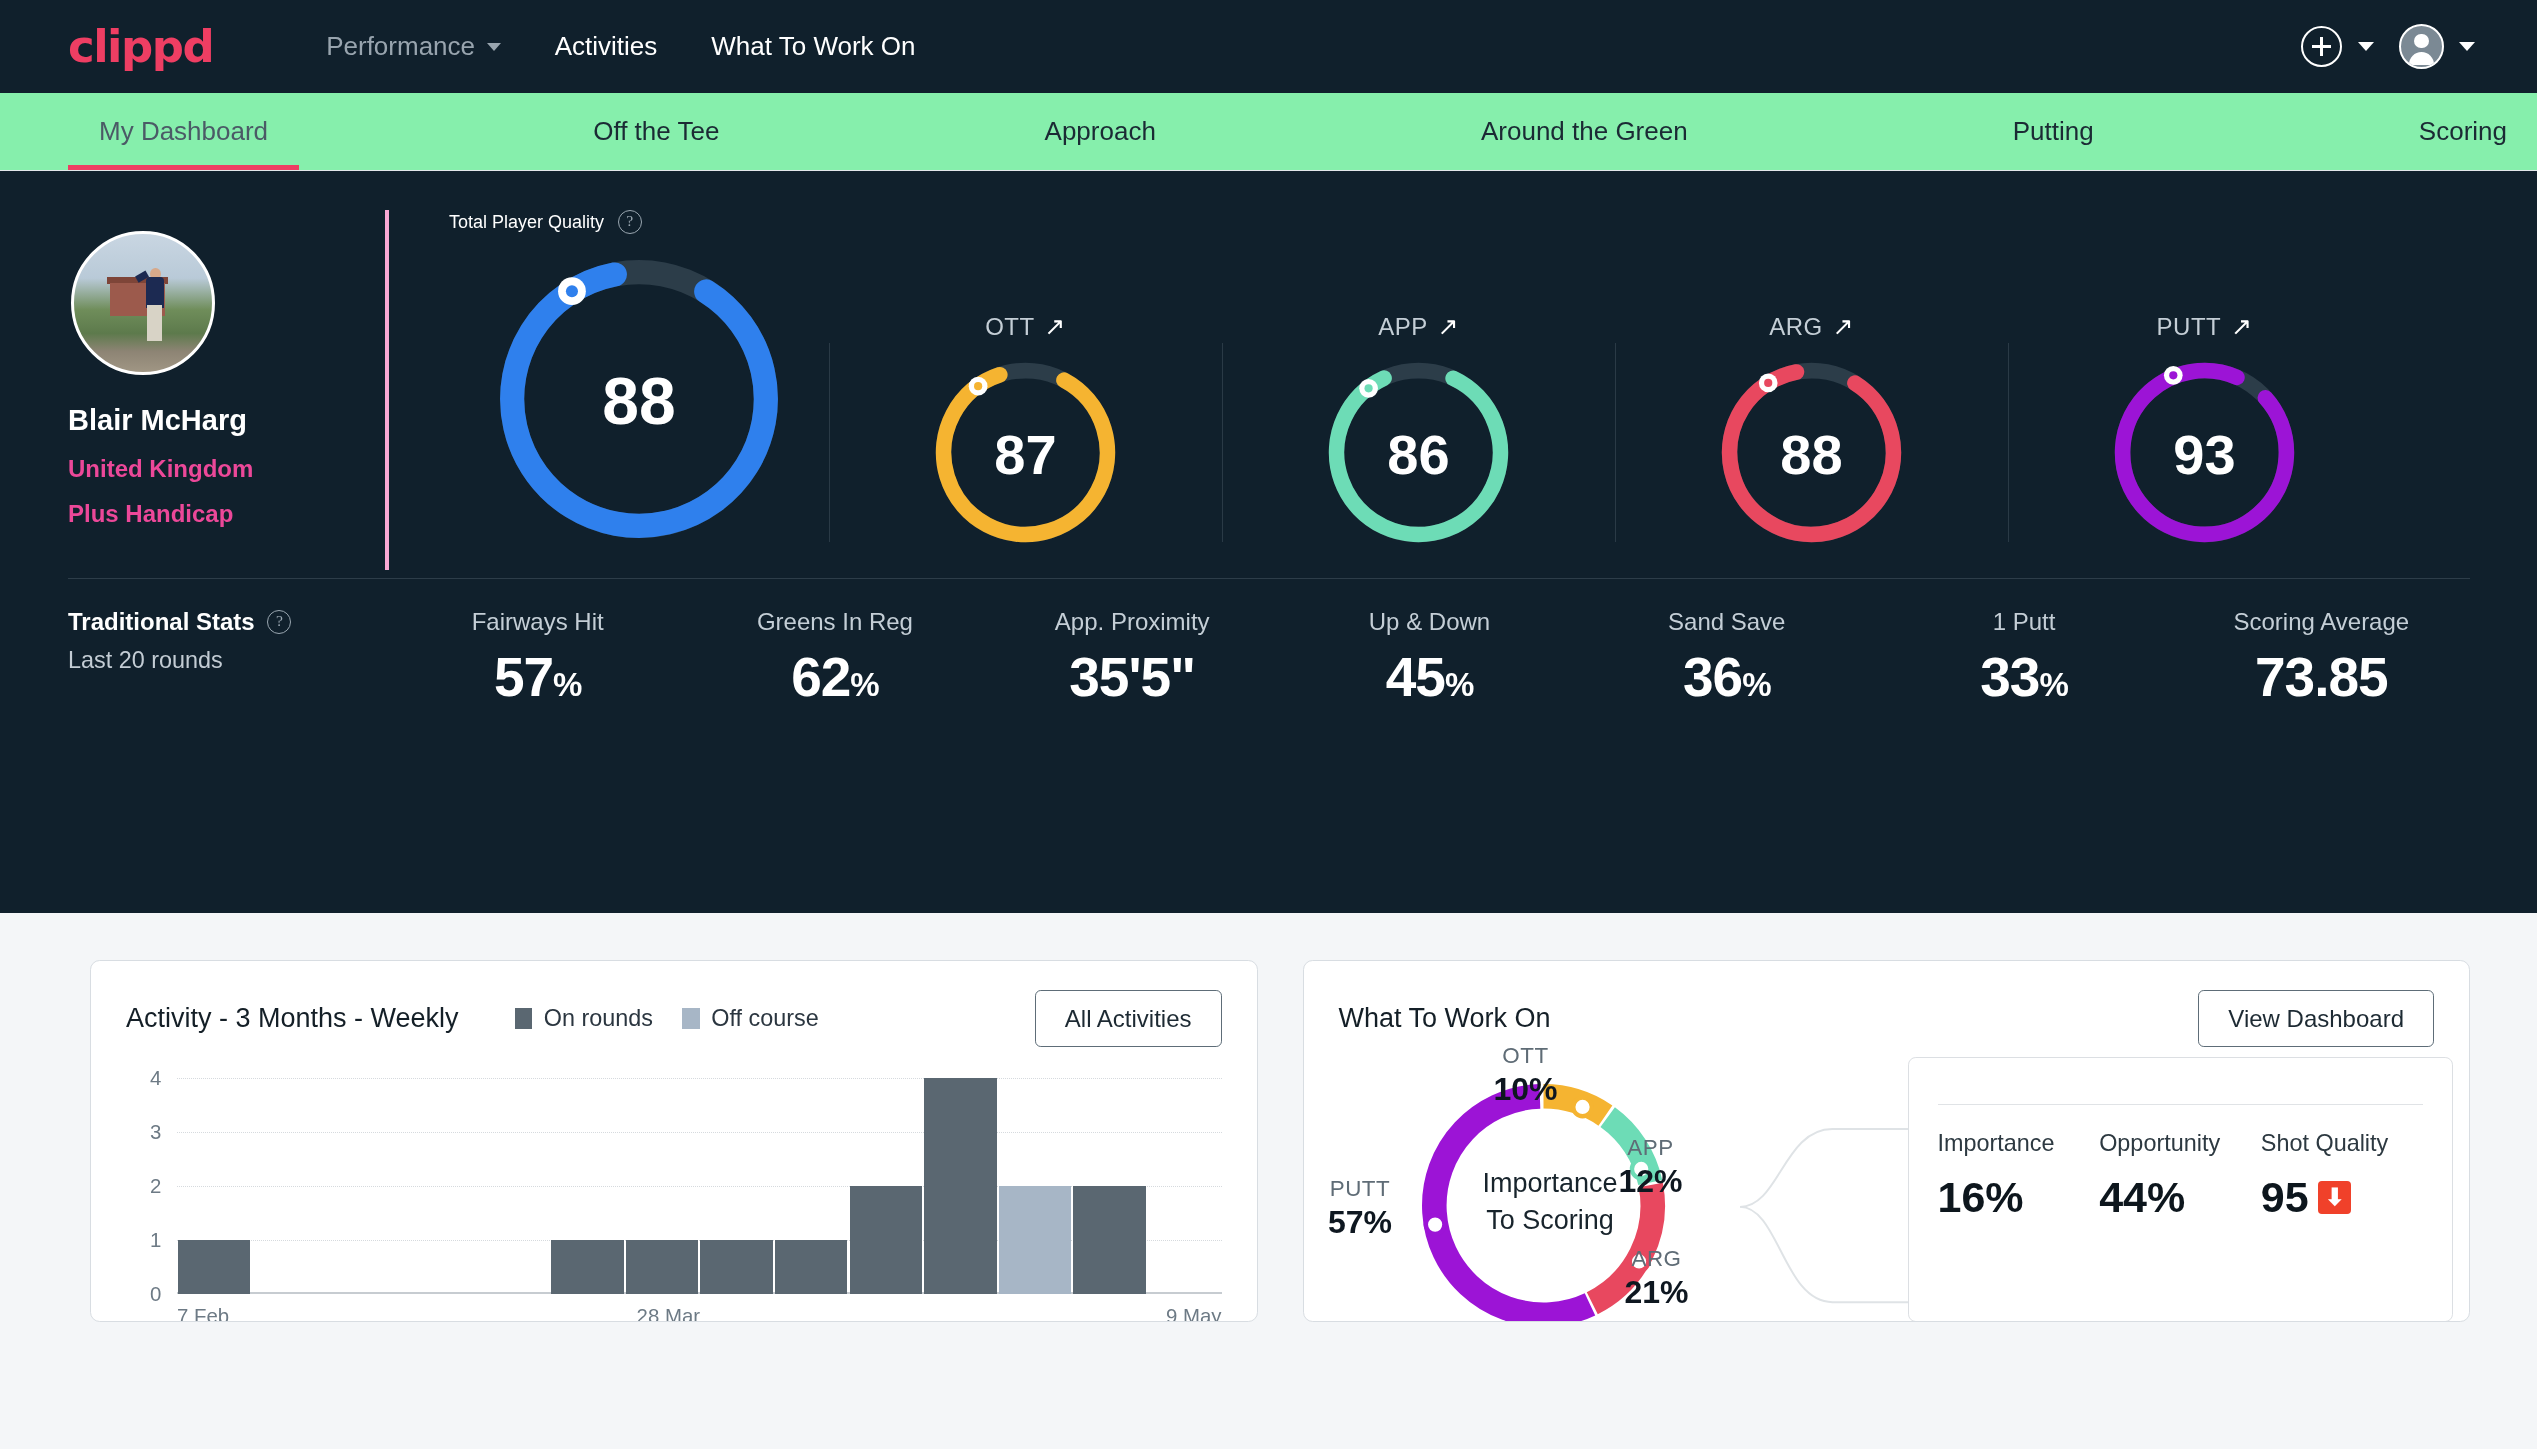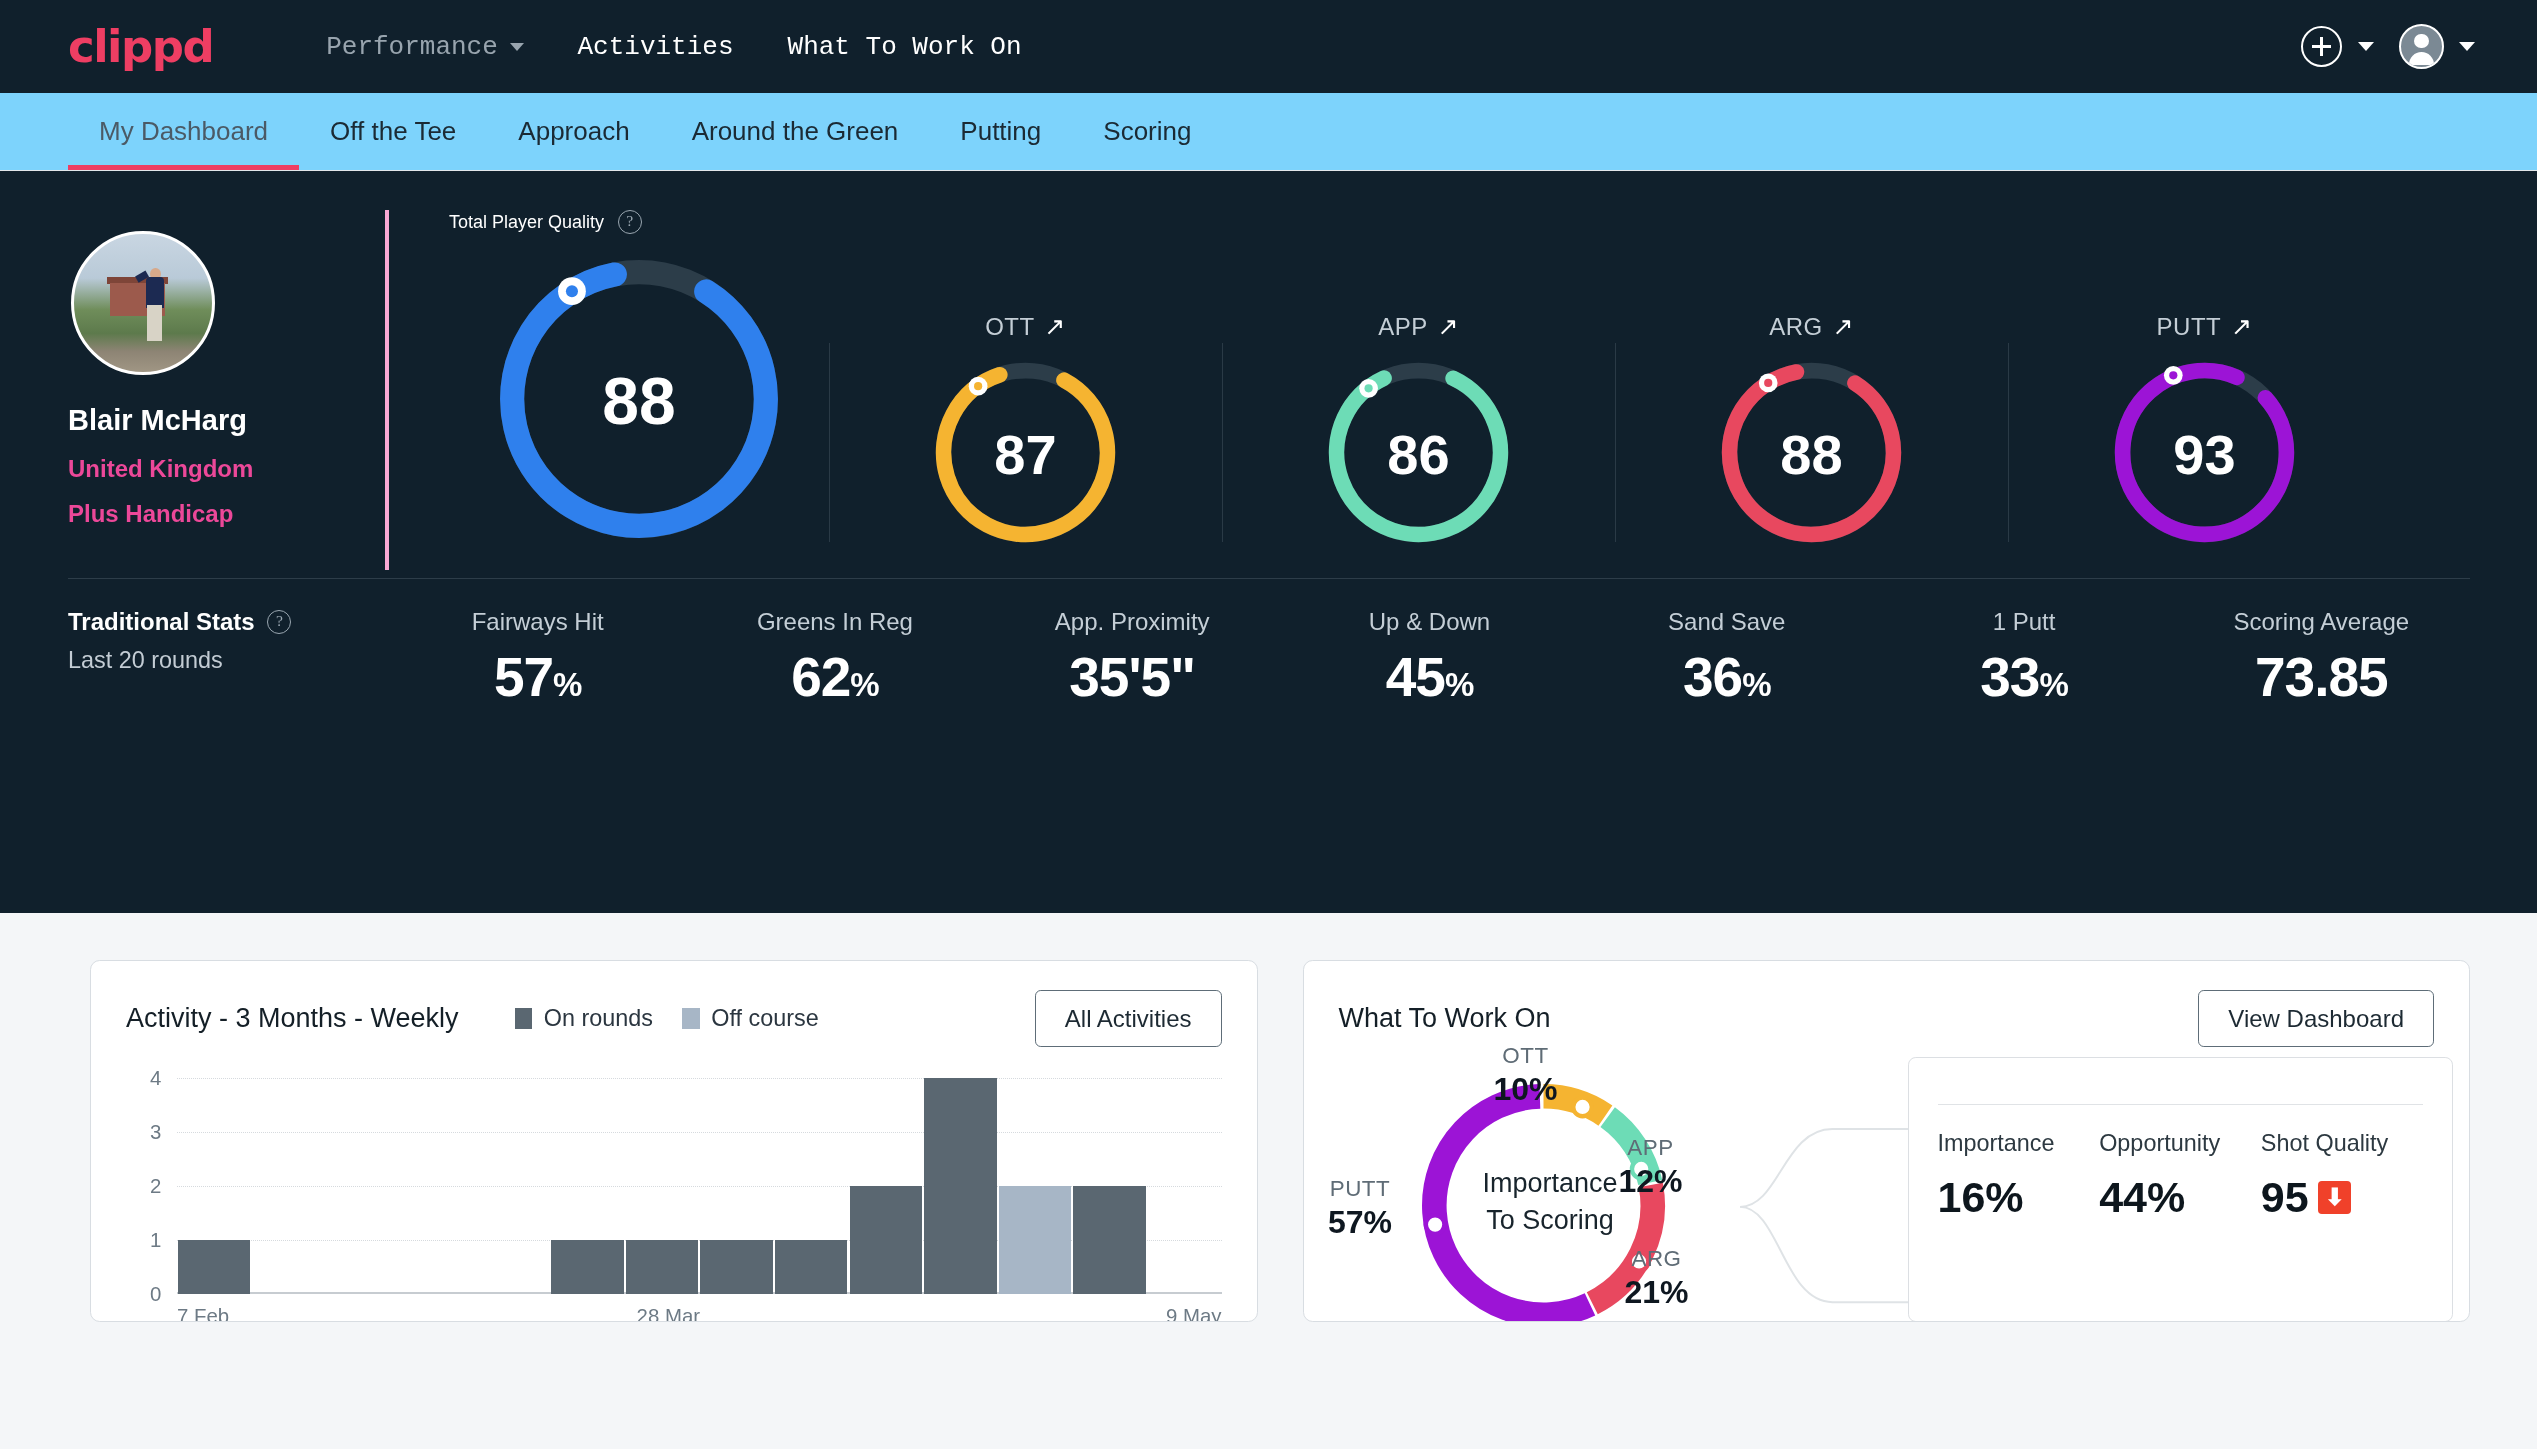--- a/index.html
+++ b/index.html
@@ -30,21 +30,20 @@
   .nav-links { display: flex; align-items: center; gap: 0; }
   .nav-link {
     font-size: 26px;
     color: #ffffff;
     padding: 0 27px;
     cursor: pointer;
     display: flex;
     align-items: center;
     gap: 11.7px;
     white-space: nowrap;
-    font-family: Liberation Mono, monospace;
   }
   .nav-link.muted { color: #98a4ae; }
   .caret {
     display: inline-block;
     width: 0; height: 0;
     border-left: 7.8px solid transparent;
     border-right: 7.8px solid transparent;
     border-top: 8.8px solid currentColor;
   }
   .nav-right {
@@ -76,25 +75,26 @@
     width: 0; height: 0;
     border-left: 8.8px solid transparent;
     border-right: 8.8px solid transparent;
     border-top: 9.7px solid #fff;
     margin: 0 15.6px 0 5.8px;
   }
 
   
   .tabs {
     height: 78px;
-    background: #7dd3fc;
+    background: #86efac;
     display: flex;
     align-items: stretch;
     padding-left: 68px;
     border-bottom: 1px solid #e3e7ea;
+    justify-content: space-between;
   }
   .tab {
     display: flex; align-items: center;
     padding: 0 31px;
     font-size: 26px;
     color: #1b2a34;
     cursor: pointer;
     position: relative;
     white-space: nowrap;
   }

